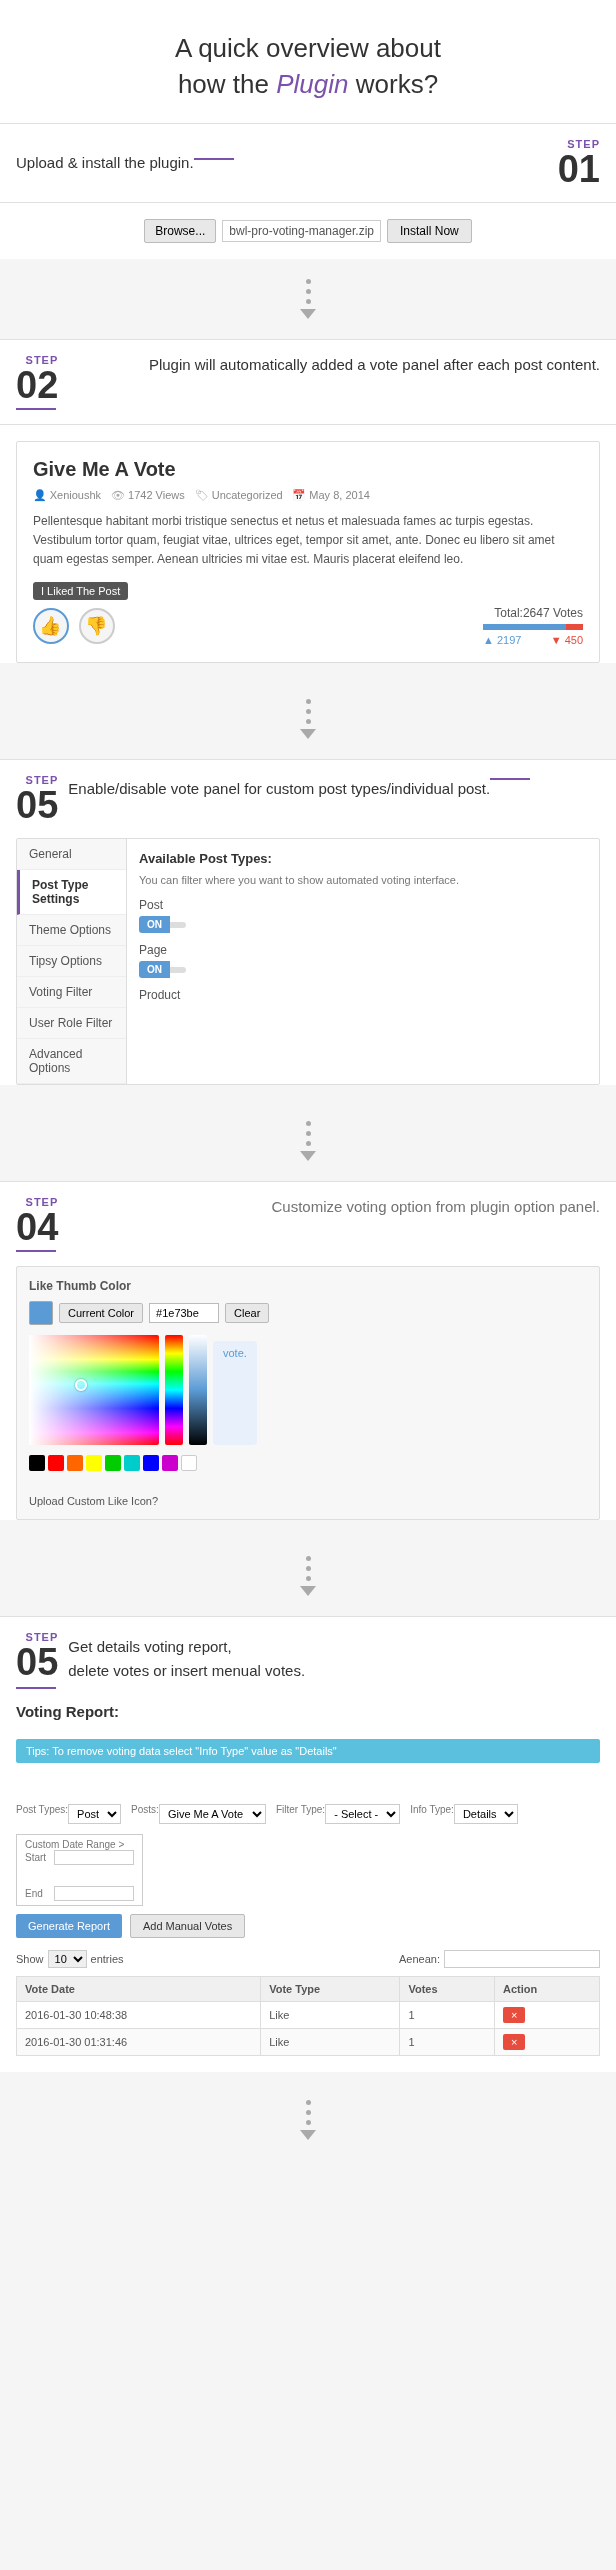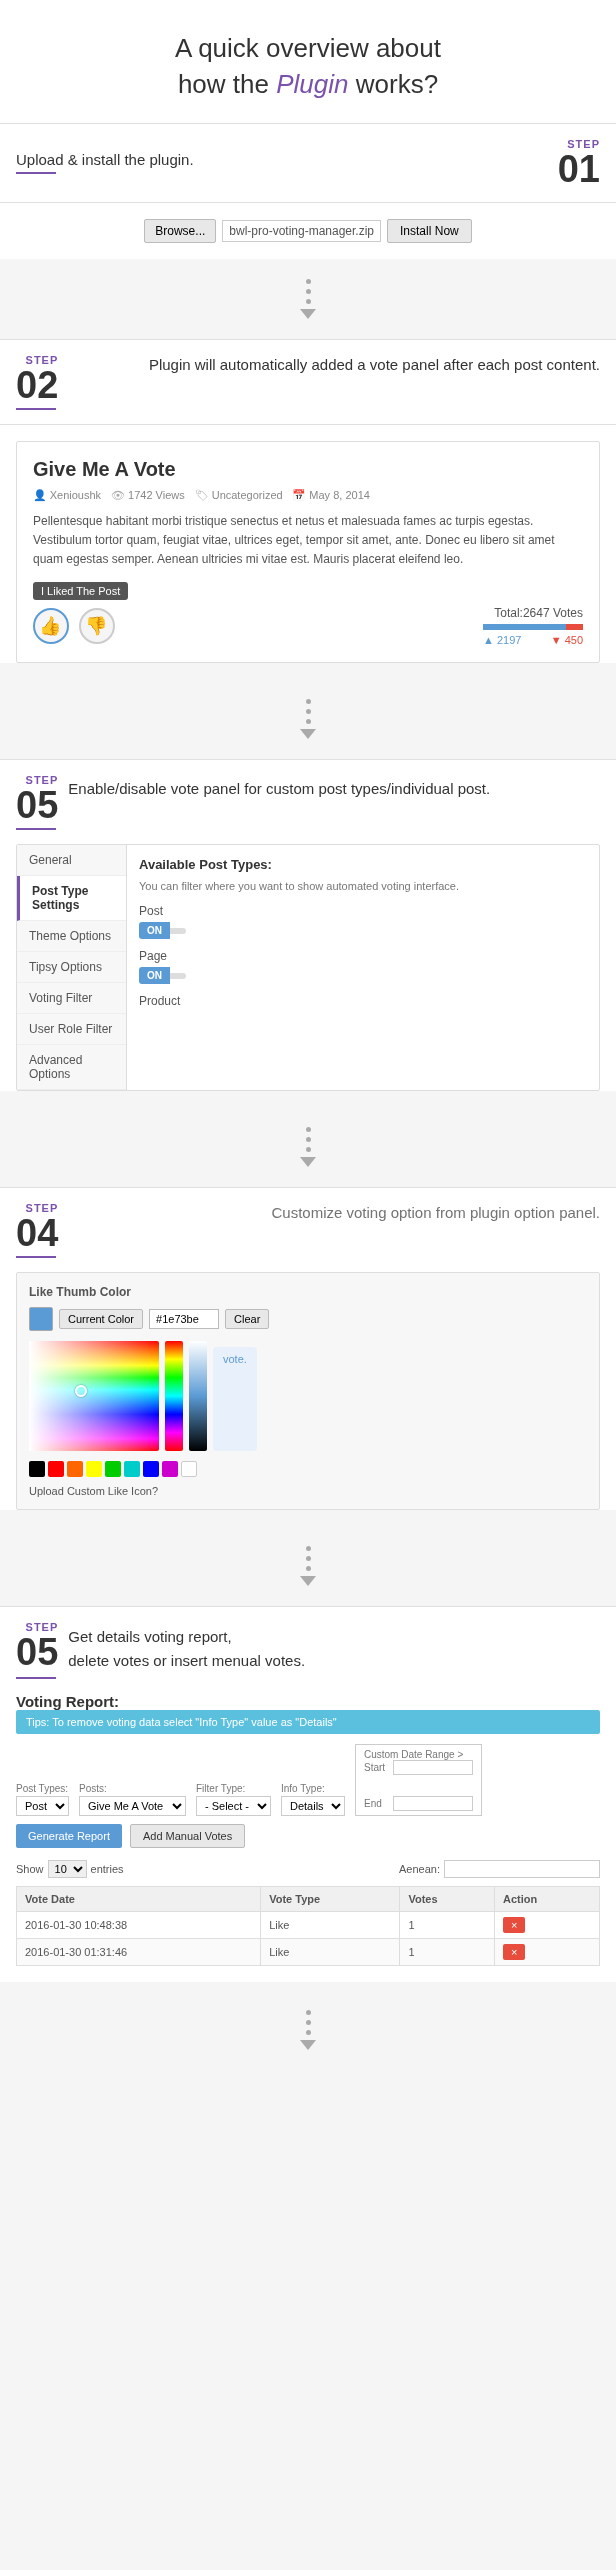--- a/index.html
+++ b/index.html
@@ -416,21 +416,21 @@
       background: #e8f0fb;
       padding: 6px 10px;
       font-size: 11px;
       color: #5b9bd5;
       border-radius: 4px;
       margin-top: 6px;
     }
     .upload-icon-label {
       font-size: 11px;
       color: #555;
-      margin-top: 8px;
+      margin-top: 24px;
     }
     .color-swatches-row {
       display: flex;
       gap: 3px;
       margin-top: 6px;
       flex-wrap: wrap;
     }
     .swatch-dot {
       width: 16px;
       height: 16px;
@@ -444,41 +444,41 @@
       align-items: flex-start;
       justify-content: space-between;
       padding: 14px 16px;
     }
     .voting-report-section {
       padding: 0 16px 16px;
     }
     .voting-report-section h3 {
       font-size: 15px;
       font-weight: bold;
-      margin-bottom: 0;
+      margin-bottom: 19px;
       color: #333;
     }
     .tip-bar {
       background: #5bc0de;
       color: #fff;
       font-size: 11px;
       padding: 6px 10px;
       border-radius: 2px;
       margin-bottom: 10px;
     }
     .filter-row {
       display: flex;
       gap: 10px;
       margin-bottom: 8px;
       flex-wrap: wrap;
       align-items: flex-end;
     }
     .filter-group {
       display: flex;
-      flex-direction: column;
+      flex-direction: row;
       margin-top: 31px;
     }
     .filter-group label {
       font-size: 10px;
       color: #777;
       margin-bottom: 2px;
     }
     .filter-group select {
       font-size: 11px;
       padding: 2px 4px;
@@ -592,21 +592,21 @@
       background: #e74c3c;
       color: #fff;
       border: none;
       padding: 2px 8px;
       font-size: 11px;
       border-radius: 2px;
       cursor: pointer;
     }
     .step-left {
       display: flex;
-      flex-direction: column;
+      flex-direction: row;
       align-items: flex-start;
     }
     .underline-accent {
       width: 40px;
       height: 2px;
       background: #7b52ab;
       margin-top: 4px;
     }
     
     .bottom-arrow {

